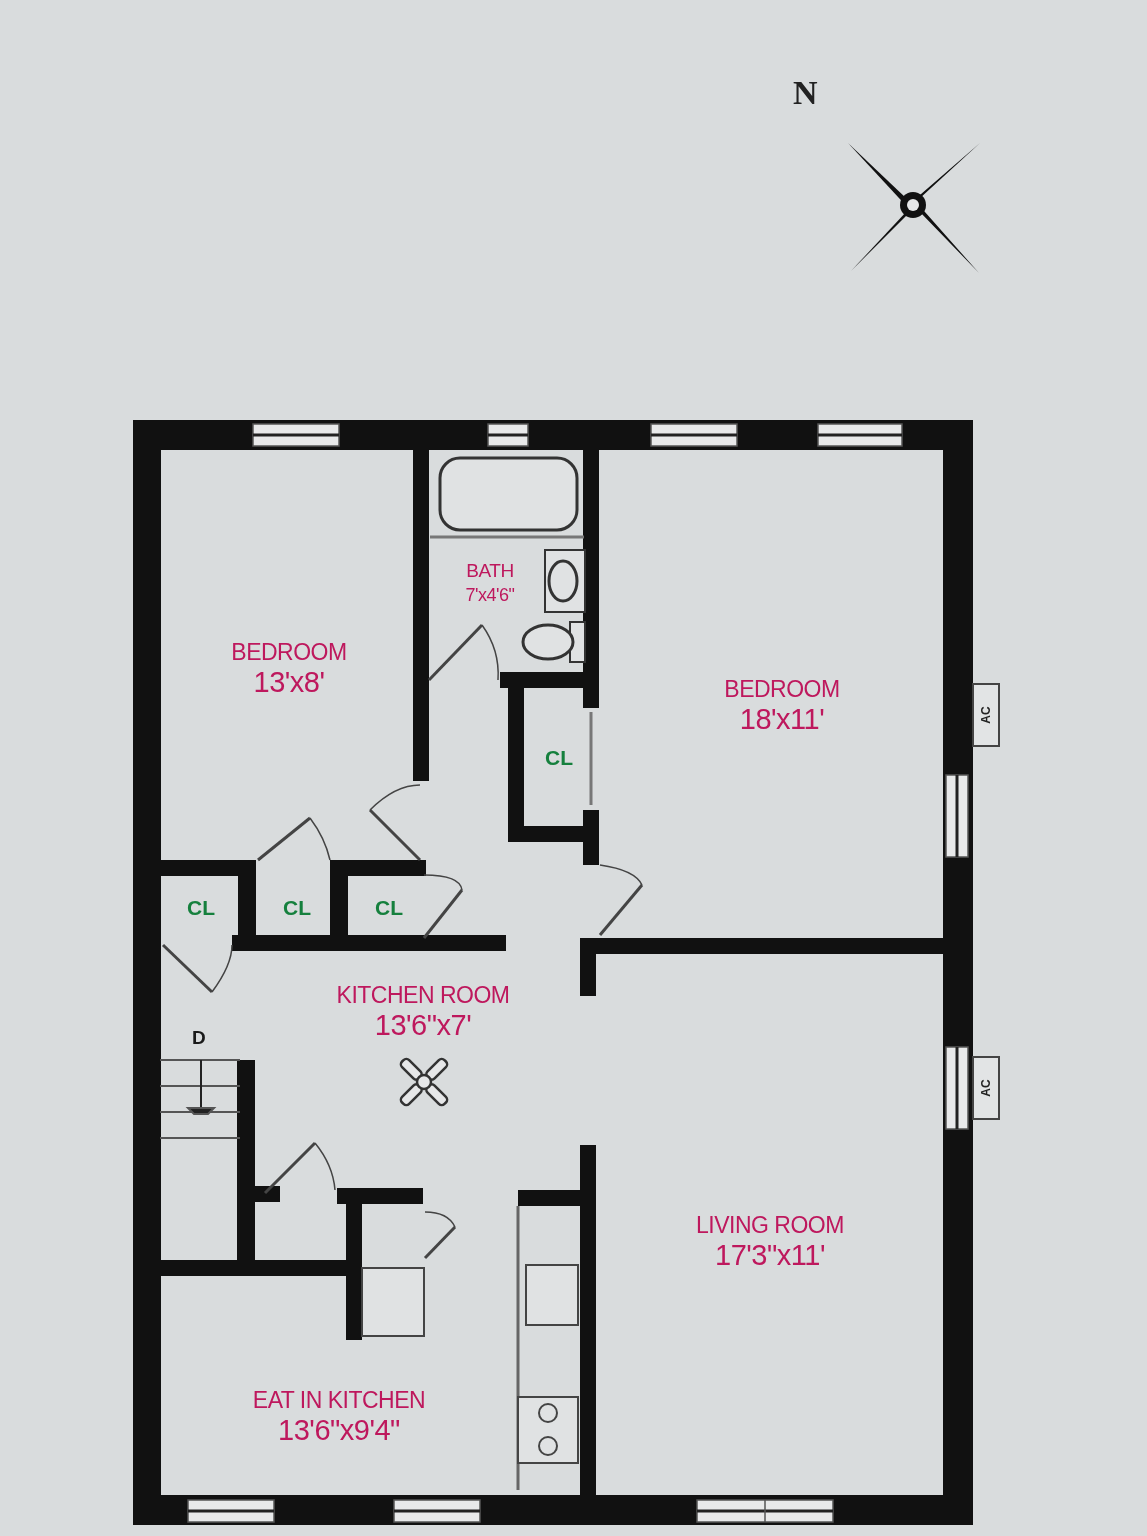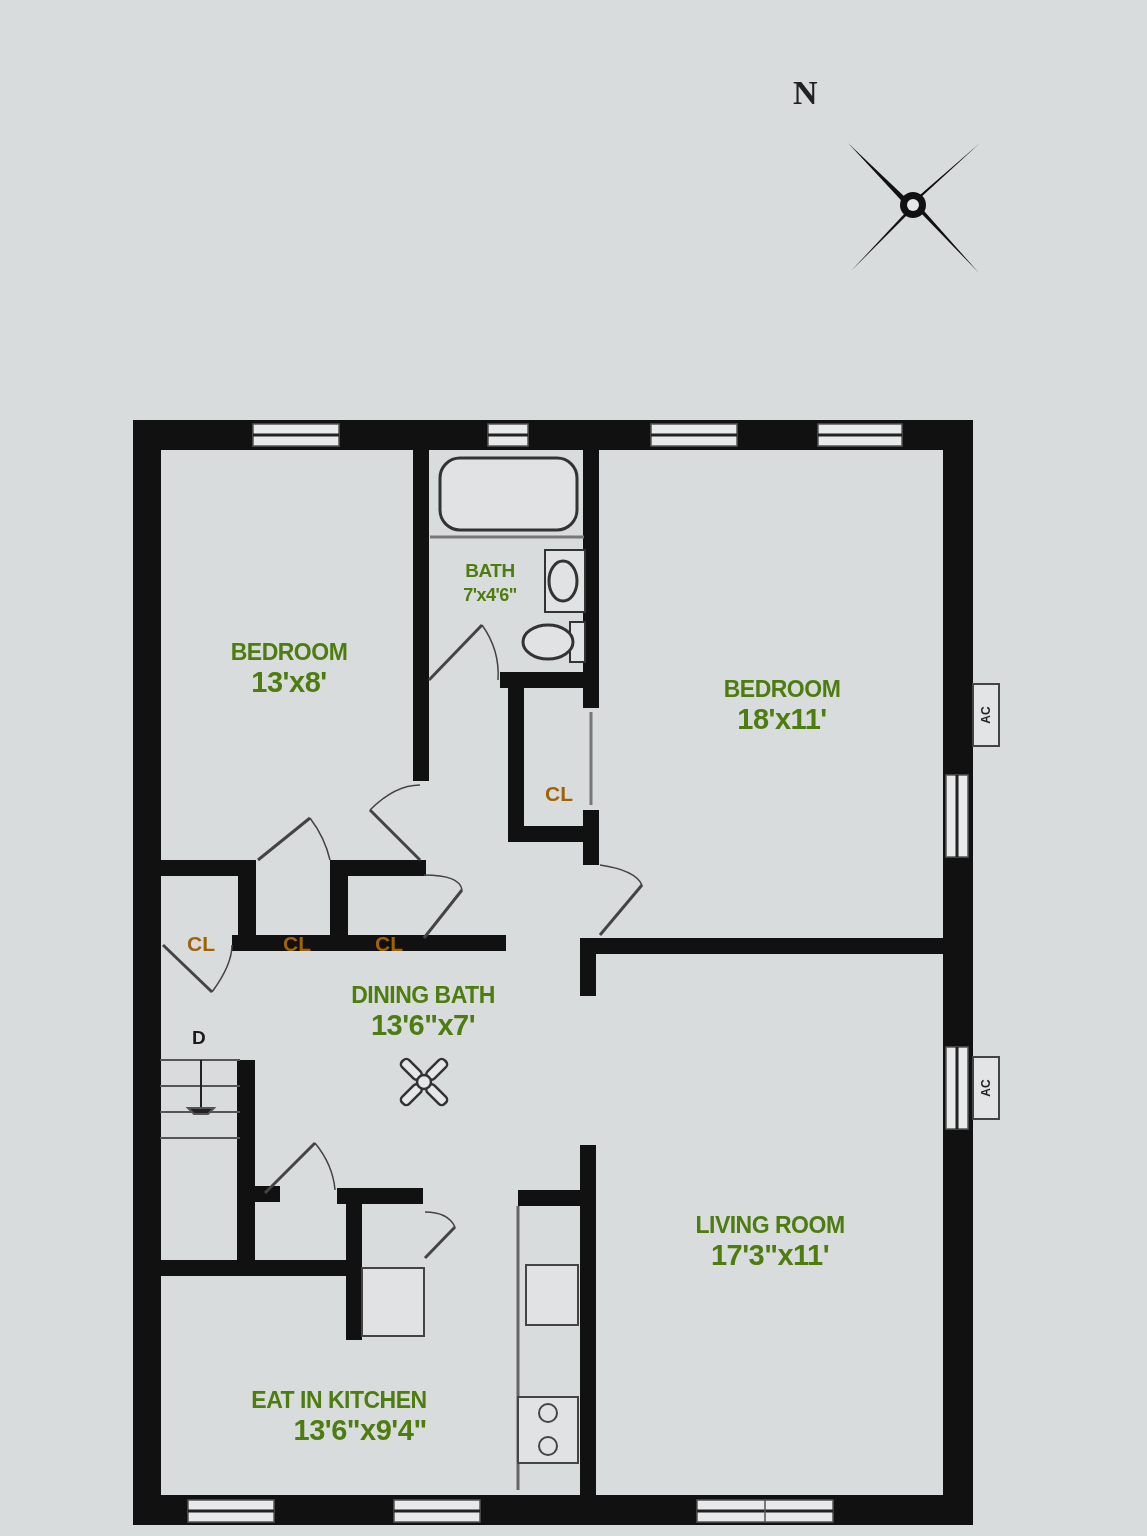--- a/index.html
+++ b/index.html
@@ -1,20 +1,20 @@
 <!DOCTYPE html>
 <html><head>
 <meta charset="utf-8">
 <style>
   html, body { margin:0; padding:0; }
   body { width:1147px; height:1536px; background:#d9dcdd; overflow:hidden; position:relative; font-family:"Liberation Sans", sans-serif; }
   #plan { position:absolute; left:0; top:0; width:1147px; height:1536px; }
-  .lbl { position:absolute; transform:translateX(-50%); text-align:center; color:#4d7c0f; font-weight:bold; font-size:23px; line-height:30px; letter-spacing:-0.5px; white-space:nowrap; }
+  .lbl { position:absolute; transform:translateX(-50%); text-align:center; color:#be185d; font-weight:normal; font-size:23px; line-height:30px; letter-spacing:-0.5px; white-space:nowrap; }
   .lbl .dim { display:block; font-size:29px; }
-  .cl { position:absolute; transform:translate(-50%,-50%); font-weight:bold; font-size:21px; color:#a16207;margin-top:36px; }
+  .cl { position:absolute; transform:translate(-50%,-50%); font-weight:bold; font-size:21px; color:#15803d; }
   .ac { position:absolute; font-weight:bold; font-size:12px; color:#222; transform:rotate(-90deg); }
   .north { position:absolute; left:793px; top:74px; font-family:"Liberation Serif", serif; font-weight:bold; font-size:34px; color:#222; }
   .dlabel { position:absolute; left:192px; top:1027px; font-weight:bold; font-size:19px; color:#1a1a1a; }
 </style>
 </head>
 <body>
 
 <svg id="plan" viewBox="0 0 1147 1536" xmlns="http://www.w3.org/2000/svg">
 
   <g fill="#111">
@@ -158,28 +158,28 @@
 </div>
 <div class="lbl" style="left:490px;top:558px;font-size:19px;line-height:25px;">
   <span>BATH</span>
   <span class="dim" style="font-size:18px">7'x4'6"</span>
 </div>
 <div class="lbl" style="left:782px;top:674px;">
   <span>BEDROOM</span>
   <span class="dim">18'x11'</span>
 </div>
 <div class="lbl" style="left:423px;top:980px;">
-  <span>DINING BATH</span>
+  <span>KITCHEN ROOM</span>
   <span class="dim">13'6"x7'</span>
 </div>
 <div class="lbl" style="left:770px;top:1210px;text-align:center;">
   <span>LIVING ROOM</span>
   <span class="dim">17'3"x11'</span>
 </div>
-<div class="lbl" style="left:339px;top:1385px;text-align:right;">
+<div class="lbl" style="left:339px;top:1385px;">
   <span>EAT IN KITCHEN</span>
   <span class="dim">13'6"x9'4"</span>
 </div>
 
 <div class="cl" style="left:201px;top:908px;">CL</div>
 <div class="cl" style="left:297px;top:908px;">CL</div>
 <div class="cl" style="left:389px;top:908px;">CL</div>
 <div class="cl" style="left:559px;top:758px;">CL</div>
 
 <div class="ac" style="left:977px;top:708px;">AC</div>

